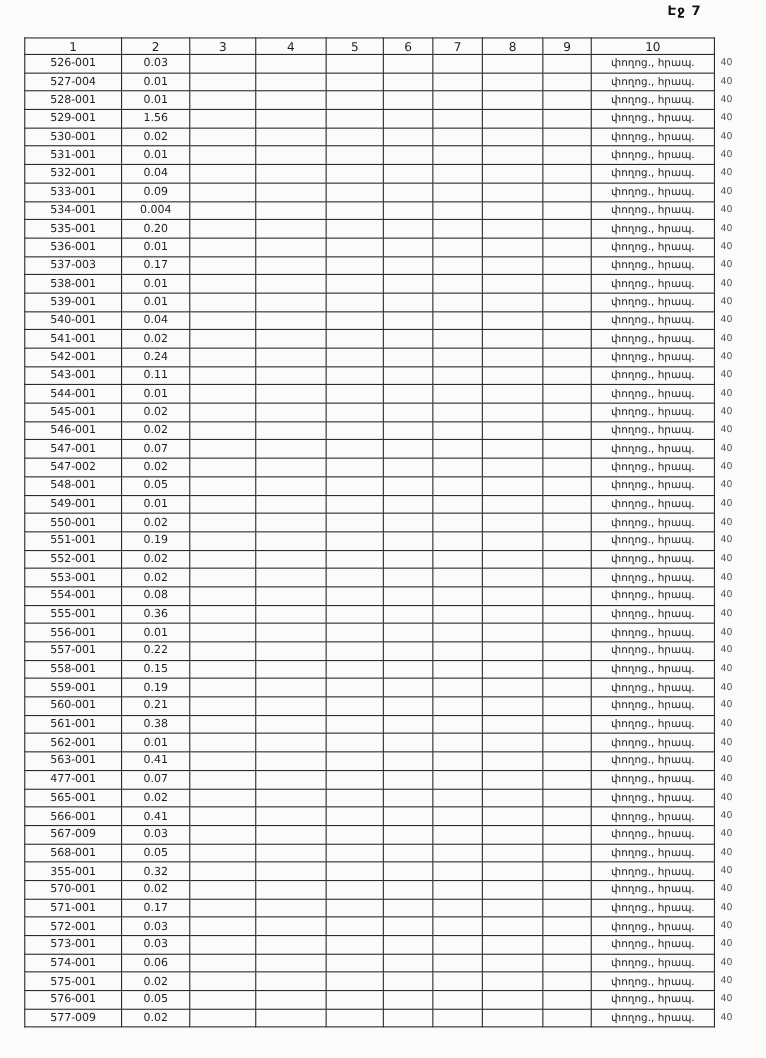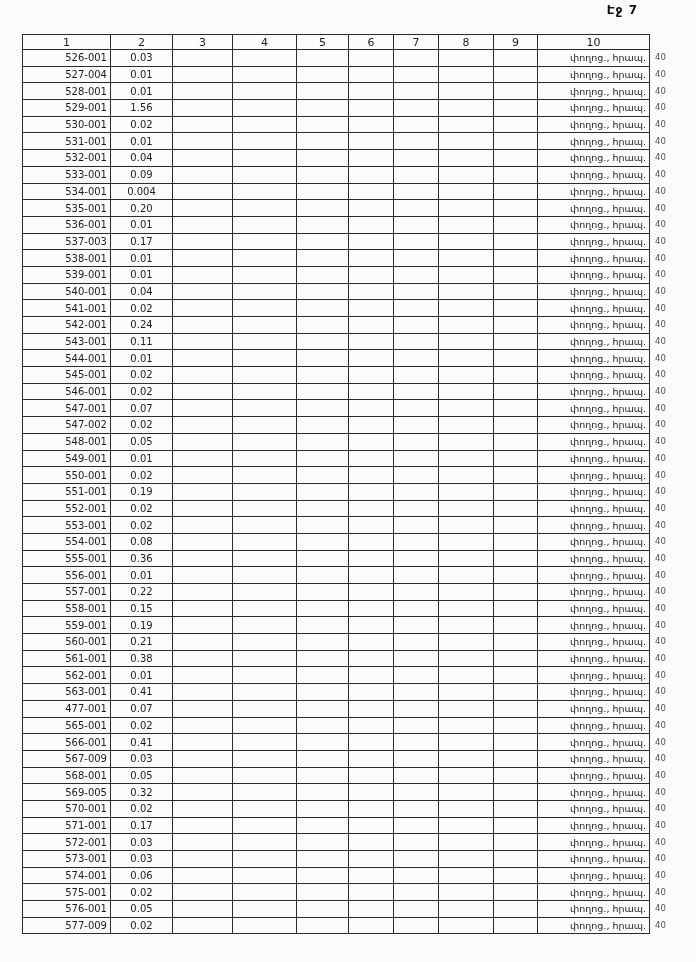--- a/index.html
+++ b/index.html
@@ -37,23 +37,23 @@
     overflow:hidden;
     white-space:nowrap;
     color:#1d1d1d;
   }
   .doc-table th{
     font-weight:normal;
     font-size:11px;
     text-align:center;
     height:14px;
   }
-  .doc-table td.c-id{text-align:right;}
+  .doc-table td.c-id{text-align:center;}
   .doc-table td.c-val{text-align:center;}
-  .doc-table td.c-note{text-align:right;font-size:9.5px;color:#222;}
+  .doc-table td.c-note{text-align:center;font-size:9.5px;color:#222;}
   .doc-table td.c-mark, .doc-table th.c-mark{
     border:none;
     background:transparent;
     font-size:8.5px;
     color:#555;
     padding-left:5px;
     text-align:left;
   }
   
   col.w1{width:88px;}  col.w2{width:62px;}  col.w3{width:60px;}
@@ -662,21 +662,21 @@
     <td class="c-empty"></td>
     <td class="c-empty"></td>
     <td class="c-empty"></td>
     <td class="c-empty"></td>
     <td class="c-empty"></td>
     <td class="c-empty"></td>
     <td class="c-note">փողոց., հրապ.</td>
     <td class="c-mark">40</td>
   </tr>
       <tr>
-    <td class="c-id">569-005</td>
+    <td class="c-id">355-001</td>
     <td class="c-val">0.32</td>
     <td class="c-empty"></td>
     <td class="c-empty"></td>
     <td class="c-empty"></td>
     <td class="c-empty"></td>
     <td class="c-empty"></td>
     <td class="c-empty"></td>
     <td class="c-empty"></td>
     <td class="c-note">փողոց., հրապ.</td>
     <td class="c-mark">40</td>

